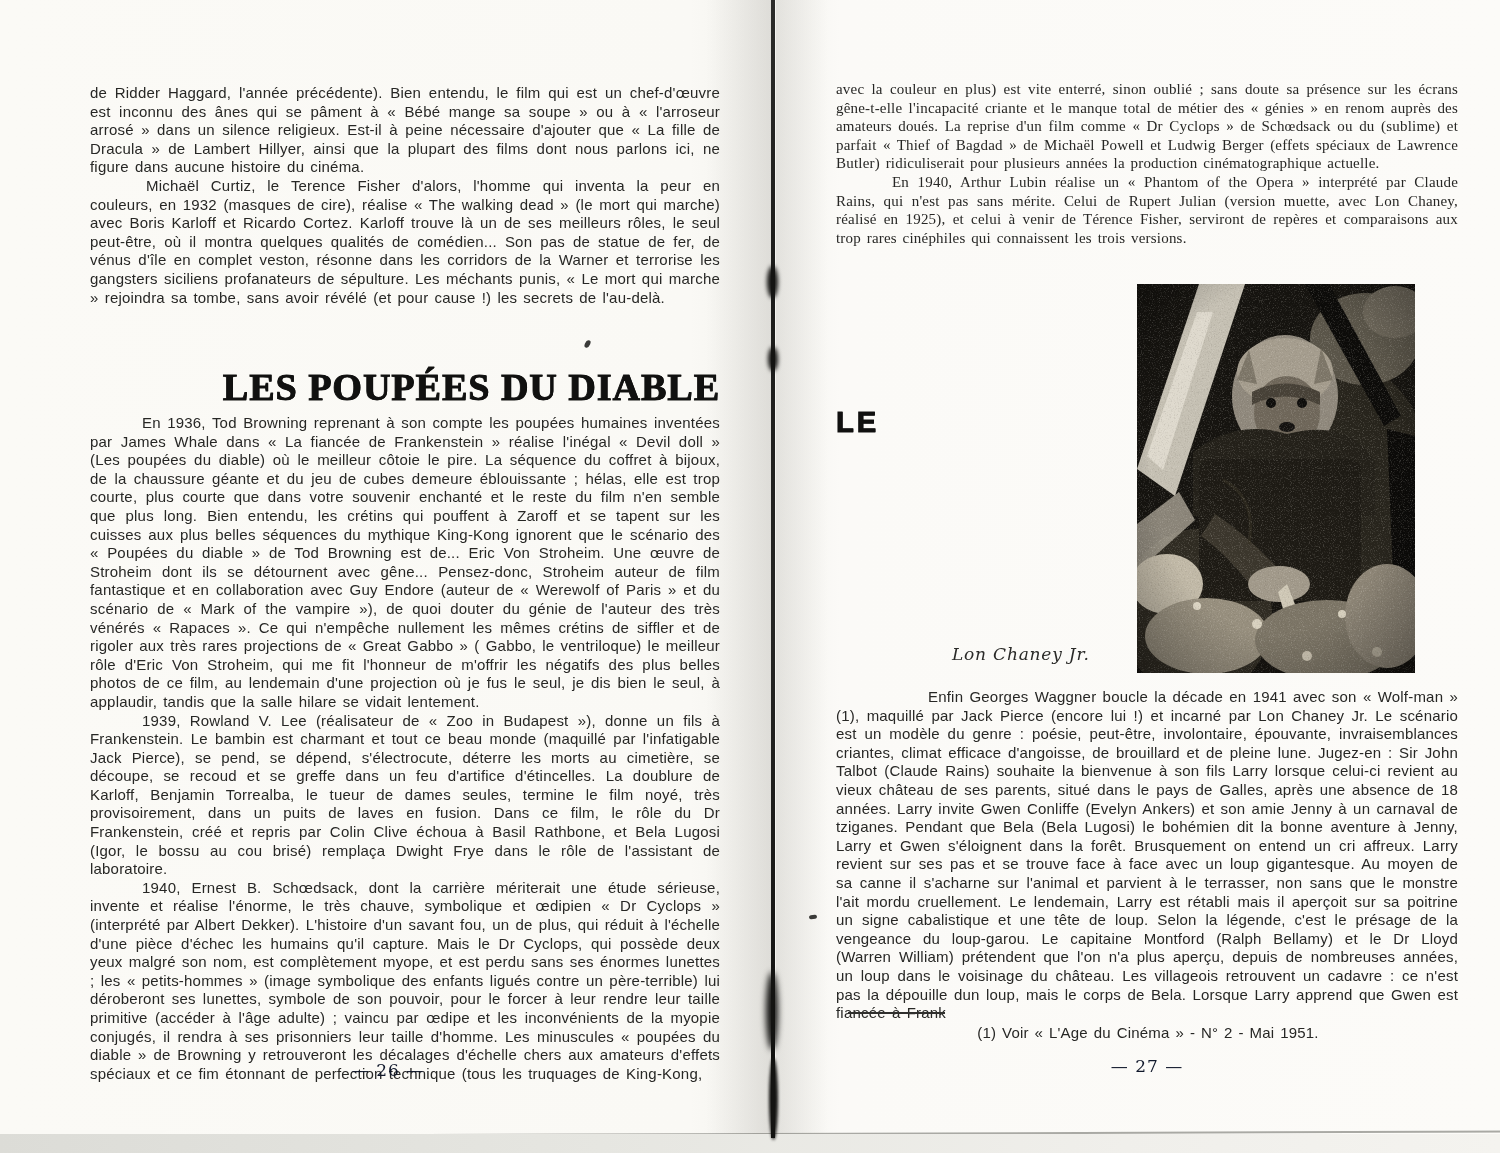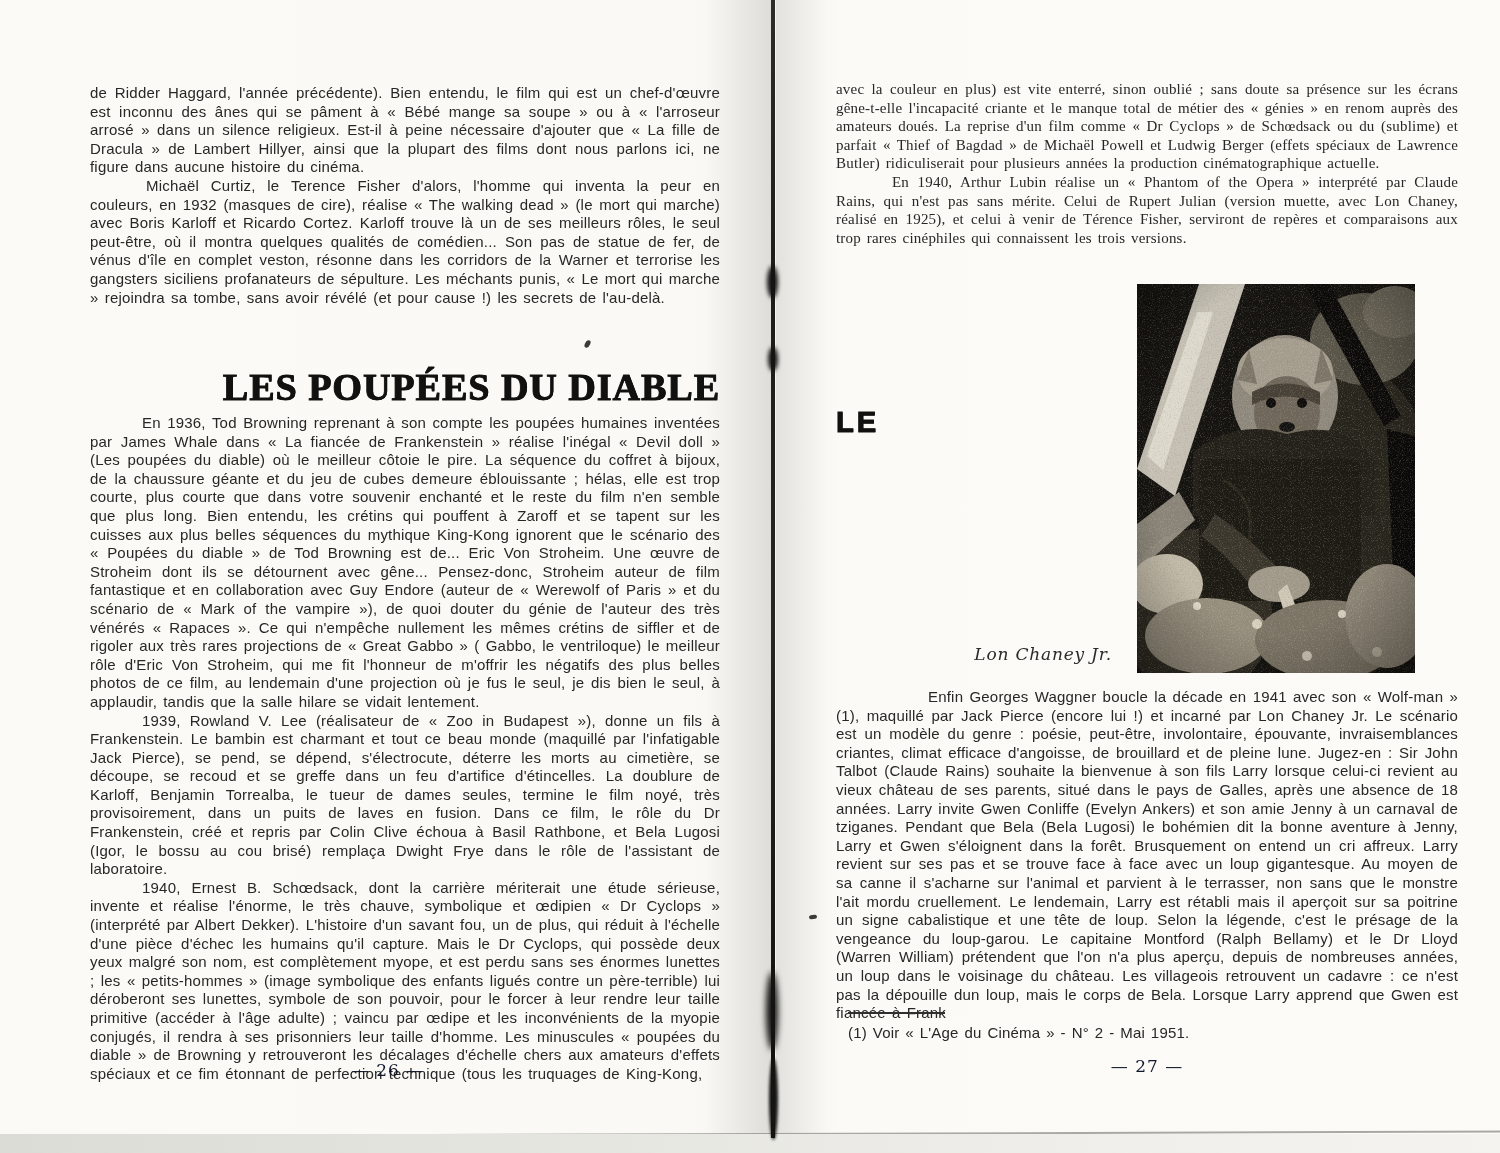--- a/index.html
+++ b/index.html
@@ -93,32 +93,32 @@
   }
   .title-right { left: 836px; top: 406px; width: 262px; text-align: left; }
   .title-right .t1 { font-size: 29px; letter-spacing: 3px; }
   .title-right .t2 { font-size: 40px; letter-spacing: 1px; margin-top: 22px; }
 
   .photo-fig { position: absolute; left: 1137px; top: 284px; width: 278px; height: 389px; margin: 0; }
   .photo-fig svg { display: block; width: 100%; height: 100%; }
 
   .photo-caption {
     position: absolute; left: 952px; top: 644px; width: 160px;
-    text-align: right;
+    text-align: left;
     font-family: "DejaVu Serif", serif;
     font-style: italic;
     font-size: 17px;
     color: #2a2a28;
     letter-spacing: 0.8px;
   }
 
   .footnote-rule { position: absolute; left: 848px; top: 1012px; width: 97px; height: 2px; background: #2f2f2d; }
   .footnote {
     position: absolute; left: 848px; top: 1024px; width: 600px;
-    font-size: 15px; color: #272725; letter-spacing: 0.2px; word-spacing: 1.5px;
+    font-size: 15px; color: #272725; letter-spacing: 0.2px; word-spacing: 1.5px; text-align: center;
   }
 
   .pagenum {
     position: absolute;
     font-family: "DejaVu Serif", serif;
     font-size: 17px;
     color: #0f172a;
     letter-spacing: 1px;
     text-align: center;
   }

